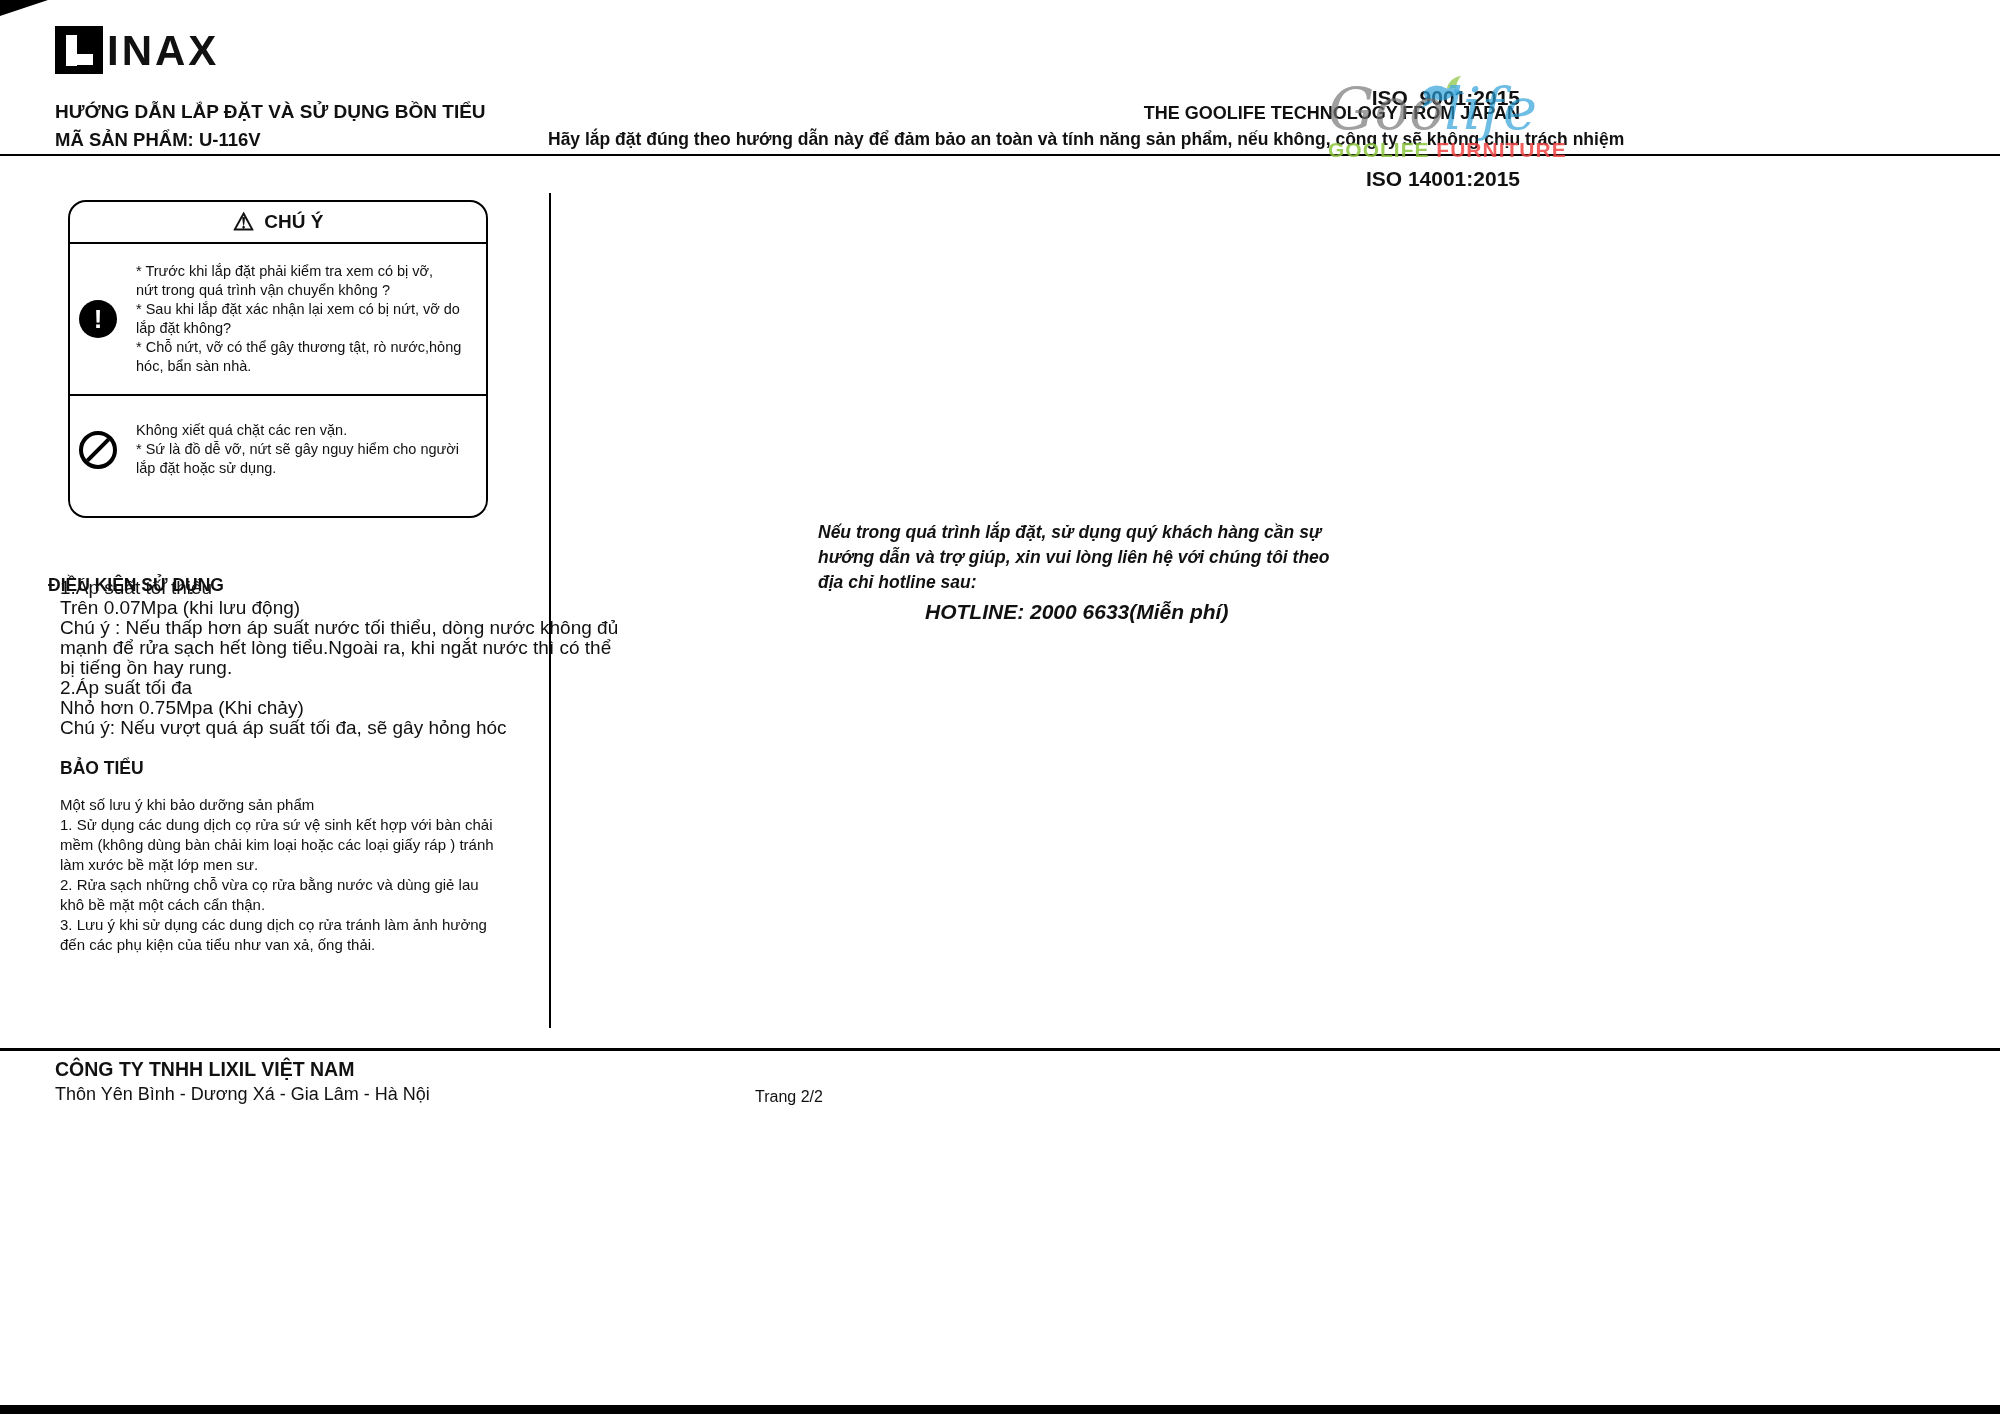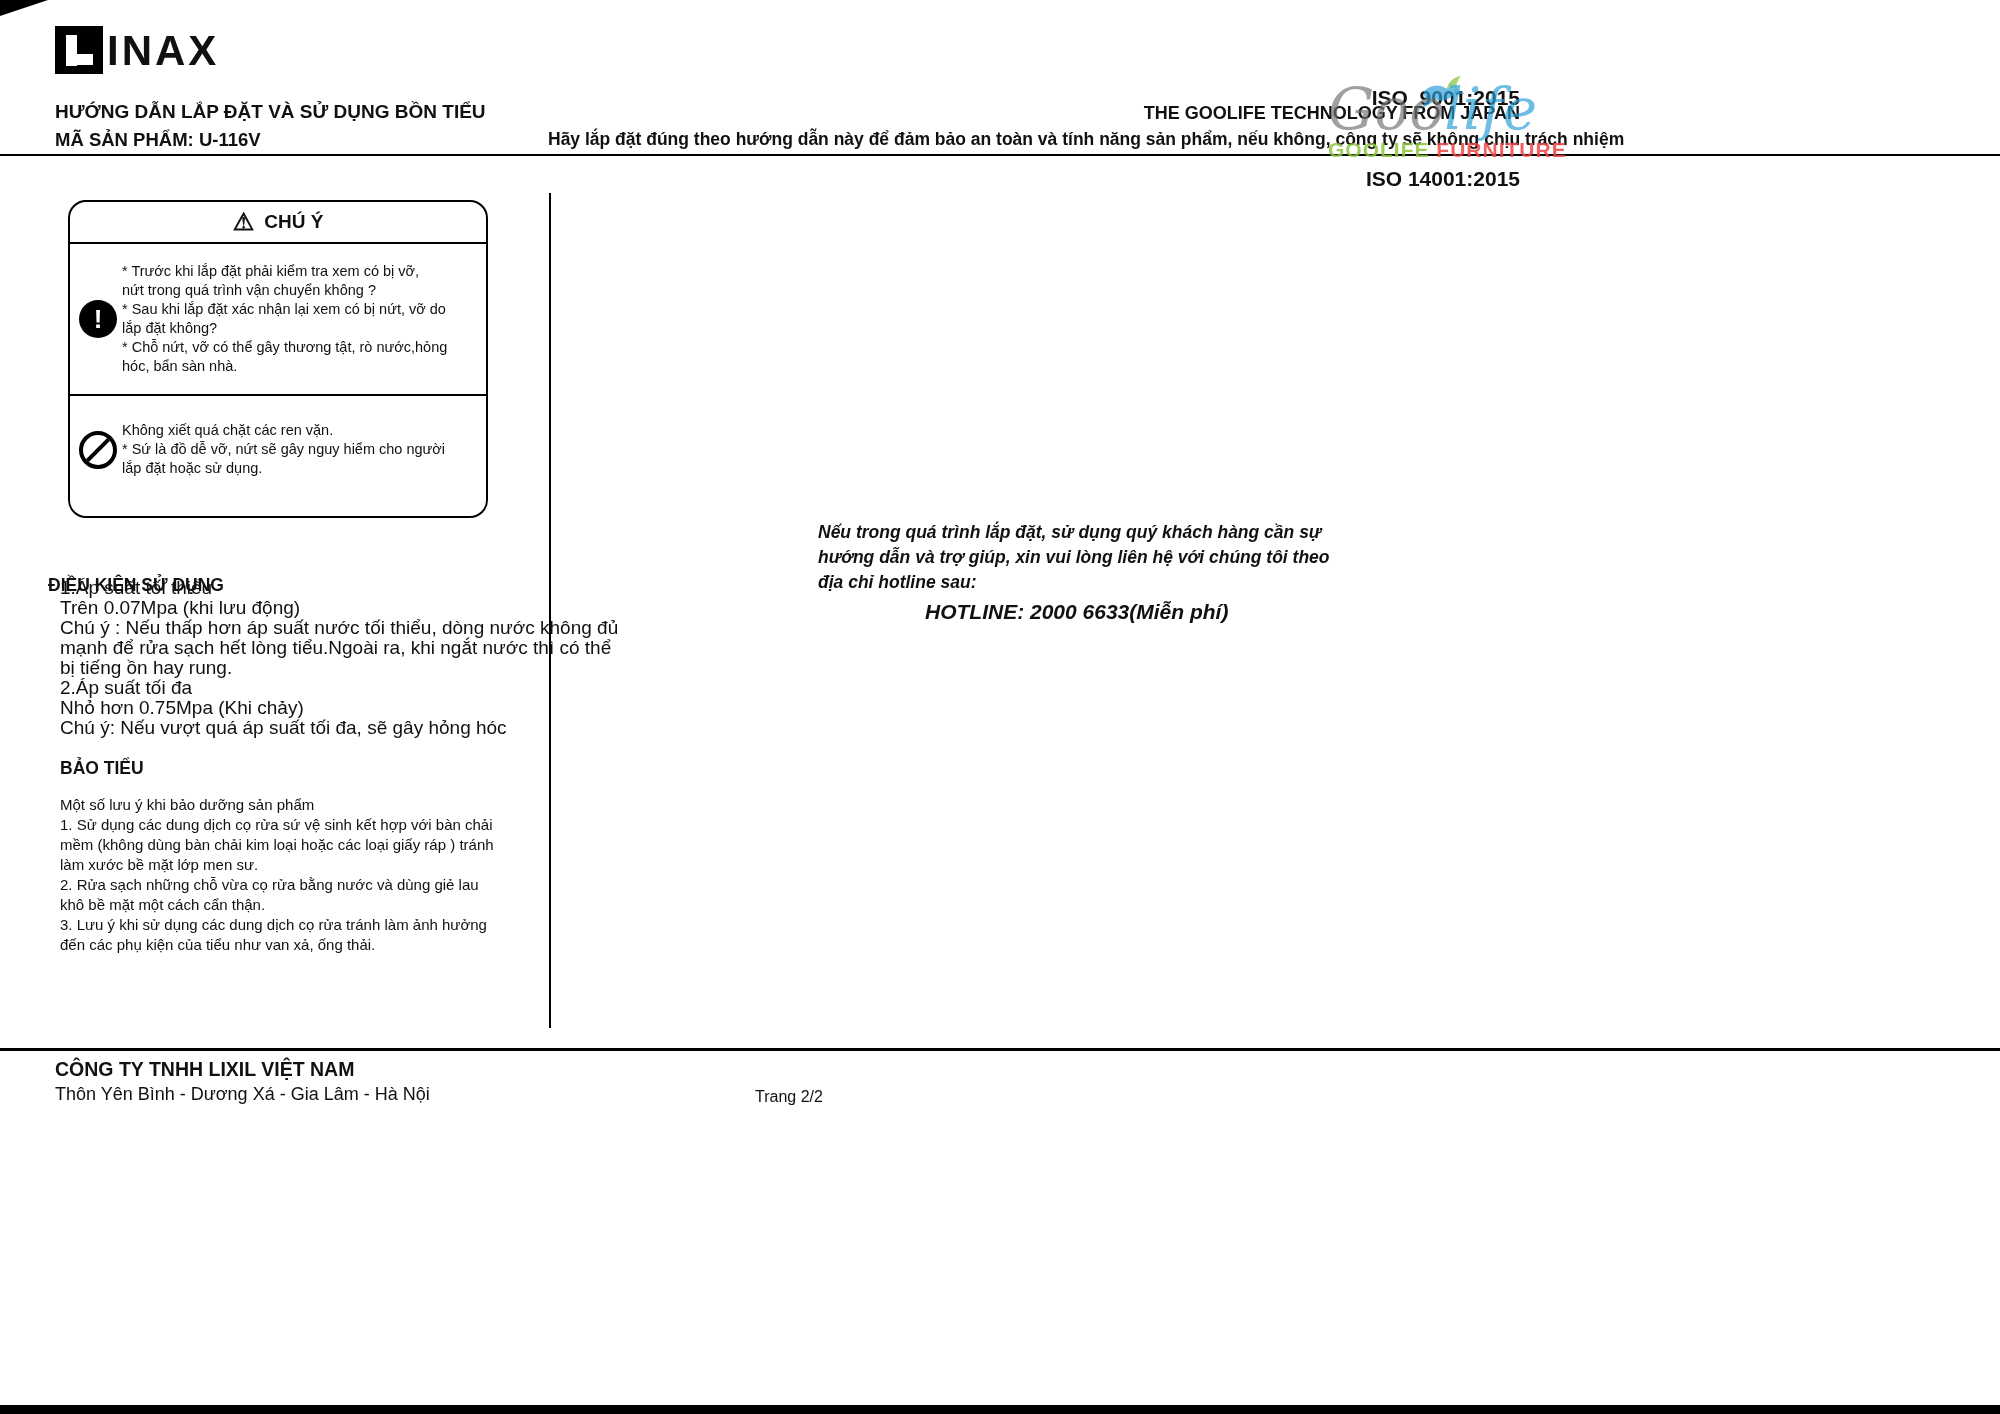--- a/index.html
+++ b/index.html
@@ -46,21 +46,21 @@
   .caution-header .tri { font-size:24px; line-height:24px; }
   .caution-sec { display:flex; align-items:center; padding:0 8px 0 6px; }
   .sec1 { height:152px; border-bottom:2px solid #000; }
   .sec2 { height:107px; }
   .icon-col { width:44px; flex:0 0 44px; display:flex; justify-content:center; }
   .excl-icon { width:38px; height:38px; border-radius:50%; background:#000; color:#fff;
     display:flex; align-items:center; justify-content:center; font-weight:bold; font-size:26px; }
   .proh-icon { width:38px; height:38px; border-radius:50%; border:4px solid #000; position:relative; }
   .proh-slash { position:absolute; left:50%; top:50%; width:4px; height:30px; background:#000;
     transform:translate(-50%,-50%) rotate(45deg); }
-  .caution-text { font-size:14.5px; line-height:19px; white-space:pre; margin-left:2px; }
+  .caution-text { font-size:14.5px; line-height:19px; white-space:pre; margin-left:16px; }
 
   .sec-heading { font-weight:bold; font-size:17.5px; }
   .usage-heading { left:48px; top:540px;margin-top:35px; }
   .usage-body { left:60px; top:578px; font-size:19px; line-height:20px; white-space:pre; }
   .maint-heading { left:60px; top:758px; }
   .maint-body { left:60px; top:795px; font-size:15px; line-height:20px; white-space:pre; }
 
   .support-msg { left:818px; top:520px; font-size:17.5px; font-weight:bold; font-style:italic;
     line-height:25px; white-space:pre; }
   .hotline { left:925px; top:600px; font-size:21px; font-weight:bold; font-style:italic; }

